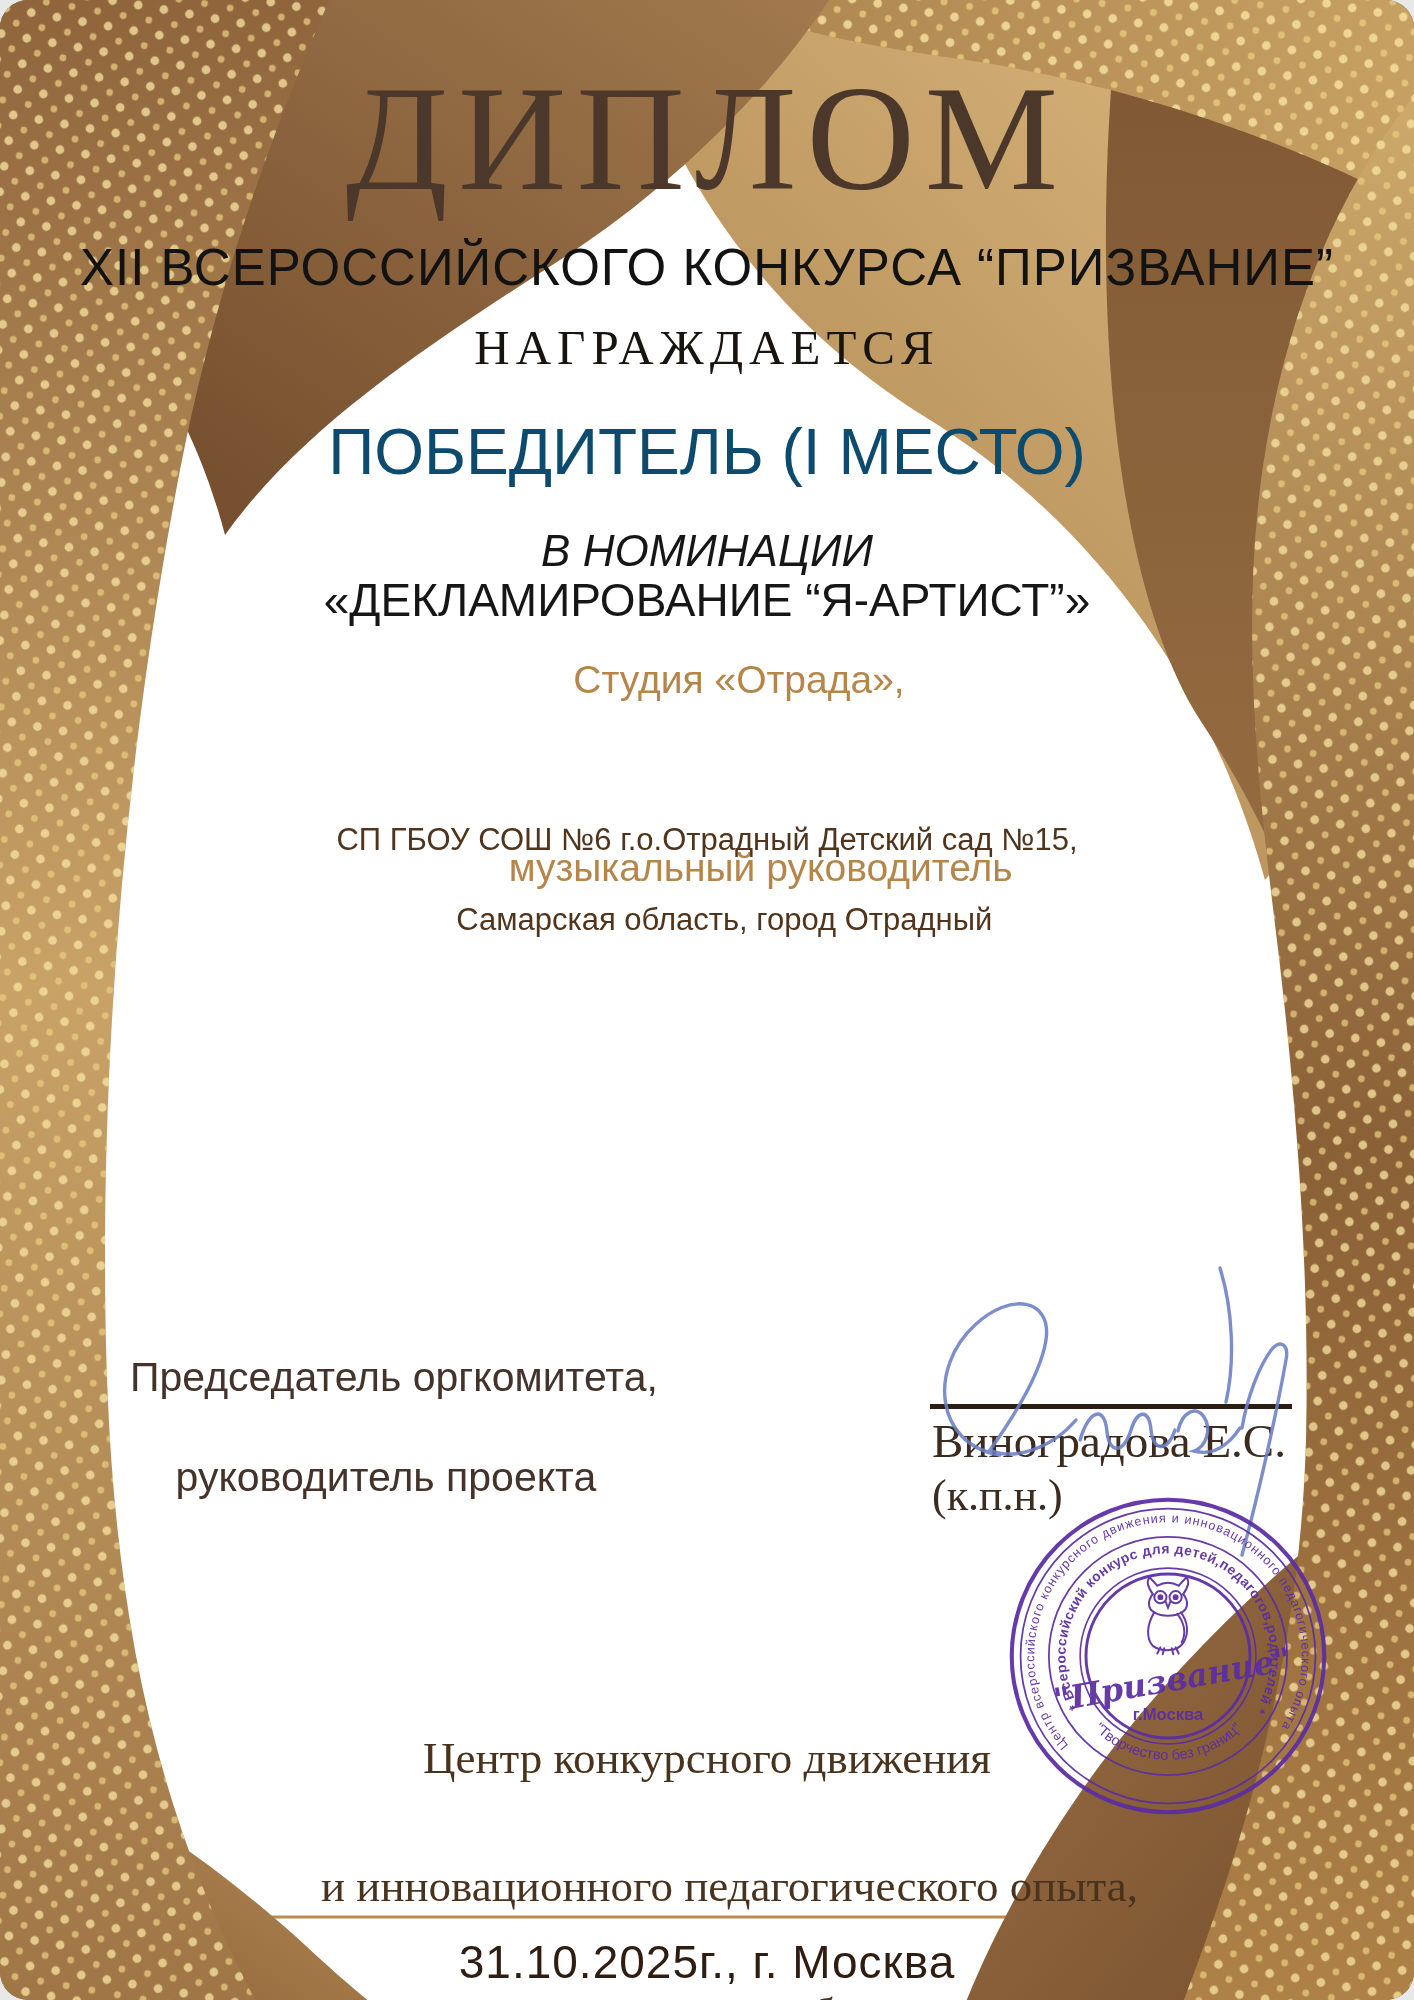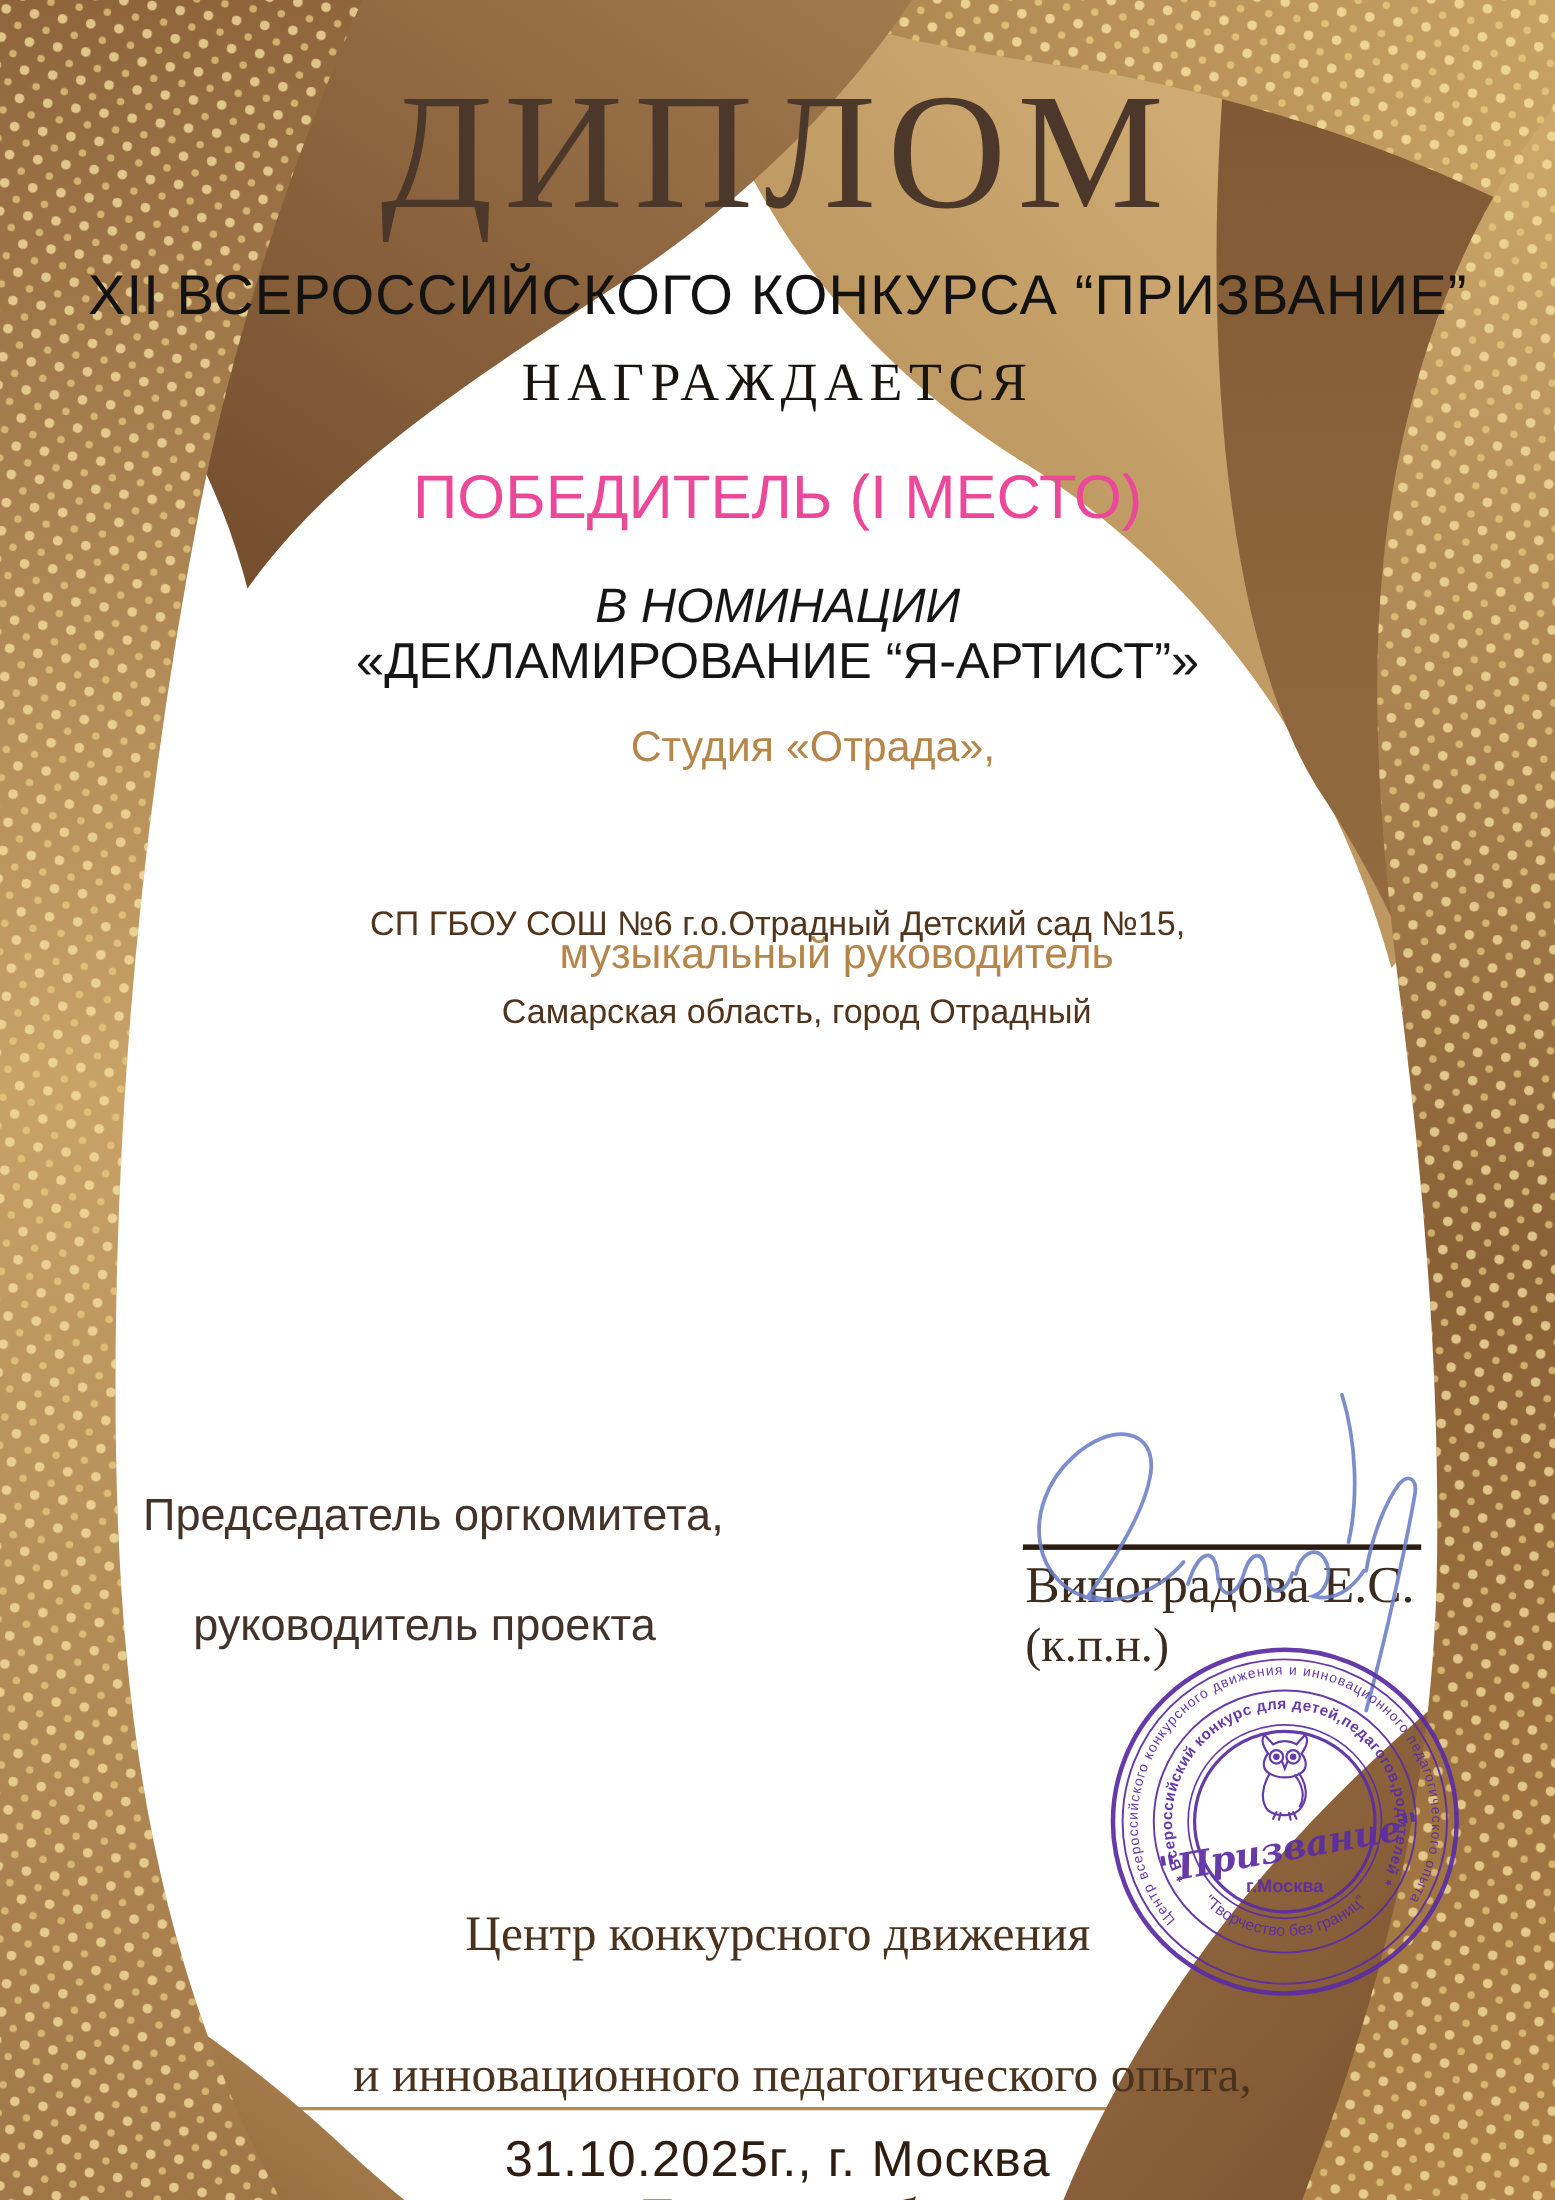--- a/index.html
+++ b/index.html
@@ -1,28 +1,29 @@
 <!DOCTYPE html>
 <html><head>
 <meta charset="utf-8">
 <style>
   html,body{margin:0;padding:0;background:#e8e8e8;}
   .page{
     position:relative;width:1414px;height:2000px;margin:0 auto;
     background:#ffffff;overflow:hidden;
     font-family:"Liberation Sans",sans-serif;
+    border-radius:28px;
   }
   .bg{position:absolute;left:0;top:0;width:1414px;height:2000px;}
   .txt{position:absolute;left:0;width:1414px;text-align:center;white-space:pre;}
   .serif{font-family:"Liberation Serif","DejaVu Serif",serif;}
 
   .title{top:58px;font-size:150px;line-height:160px;letter-spacing:10px;color:#4b382b;font-weight:400;}
   .subtitle{top:238px;font-size:51px;line-height:60px;letter-spacing:1px;color:#121212;}
   .awarded{top:320px;font-size:49px;line-height:56px;letter-spacing:6px;color:#181410;}
-  .award{top:404px;font-size:56px;line-height:96px;color:#ec4899;letter-spacing:0px;}
+  .award{top:404px;font-size:64px;line-height:96px;color:#0c4a6e;letter-spacing:0px;}
   .nomlabel{top:526px;font-size:44px;line-height:50px;color:#161616;font-style:italic;}
   .nomname{top:574px;font-size:46px;line-height:52px;color:#161616;}
   .recipient{top:656px;font-size:39px;line-height:47px;color:#b5854a;margin-left:32px;}
   .institution{top:820px;font-size:31px;line-height:40px;color:#50341c;}
   .role{position:absolute;left:130px;top:1352px;text-align:left;font-size:41px;line-height:50px;color:#44332a;white-space:pre;}
   .sigline{position:absolute;left:930px;top:1404px;width:362px;height:5px;background:#2b1d12;}
   .signame{position:absolute;left:932px;top:1414px;font-size:47px;line-height:54px;color:#3c2c1f;text-align:left;}
   .sigdeg{position:absolute;left:932px;top:1470px;font-size:44px;line-height:52px;color:#3c2c1f;text-align:left;}
   .org{top:1726px;font-size:45px;line-height:64px;color:#4a331e;}
   .dateplace{top:1934px;font-size:46px;line-height:56px;font-weight:normal;color:#2f1d12;letter-spacing:1px;}

